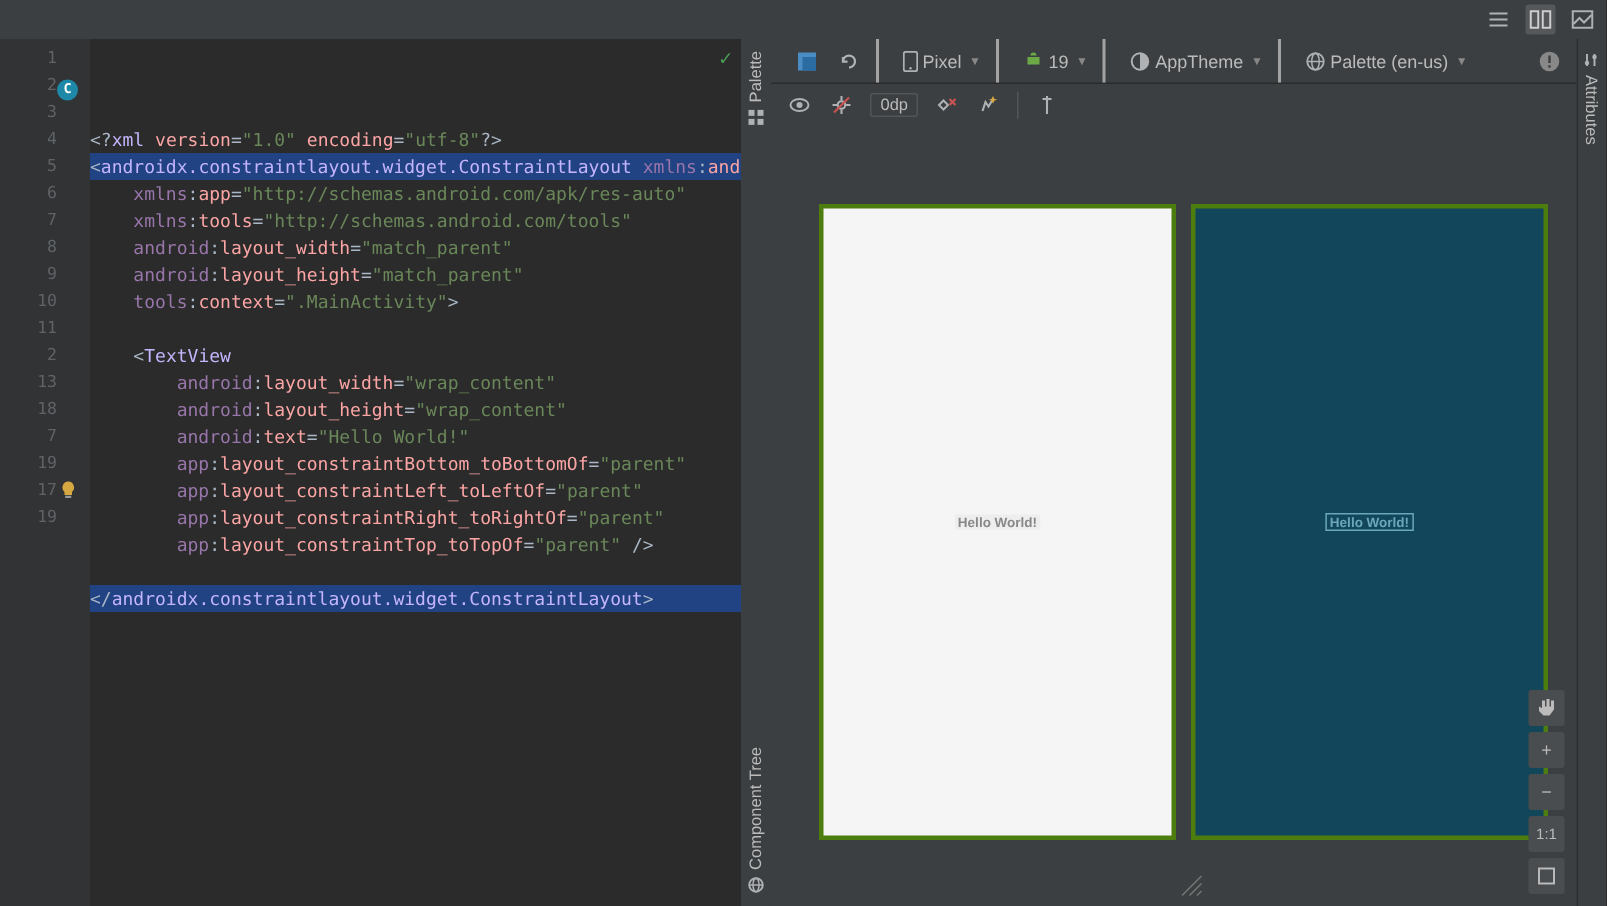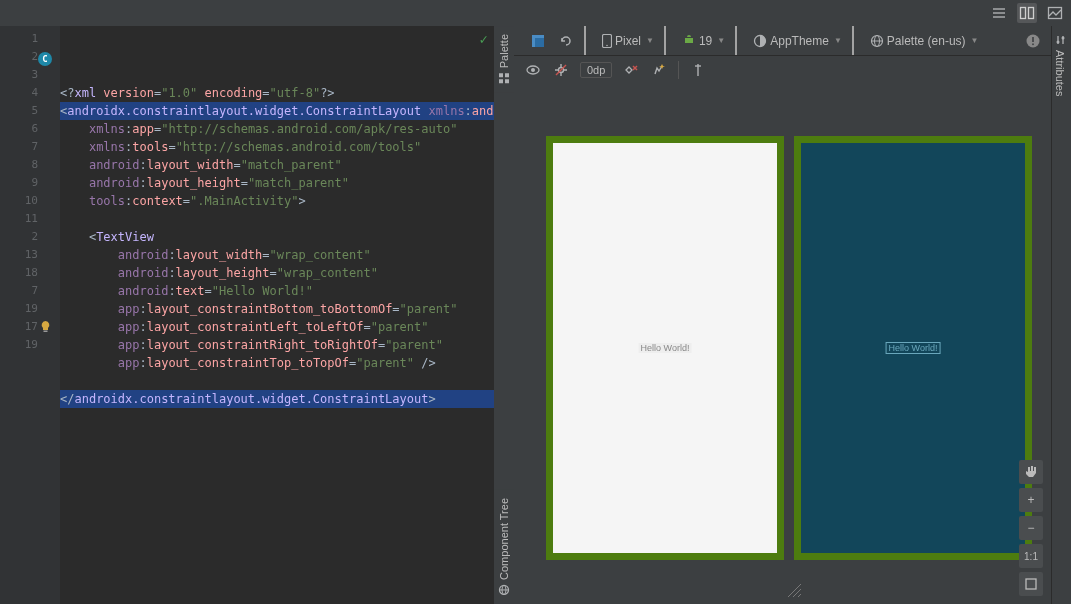--- a/index.html
+++ b/index.html
@@ -194,22 +194,23 @@
   color: #bbb;
 }
 .canvas-area {
   flex: 1;
   background: #3c3f41;
   position: relative;
   overflow: hidden;
 }
 .device-preview {
   position: absolute;
-  border: 7px solid #4d7c0f;
+  border: 3px solid #4d7c0f;
   background: #f5f5f5;
+  font-weight: bold;
 }
 .dp-content {
   position: absolute;
   font-family: sans-serif;
   font-size: 9px;
   left: 50%;
   top: 50%;
   transform: translate(-50%, -50%);
   padding: 0px 2px;
 }

